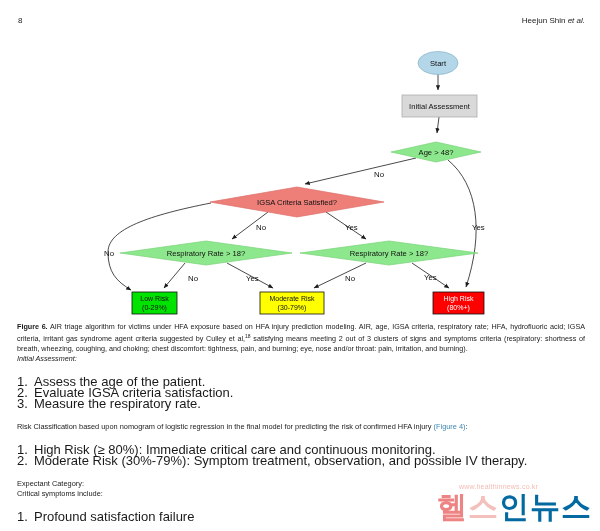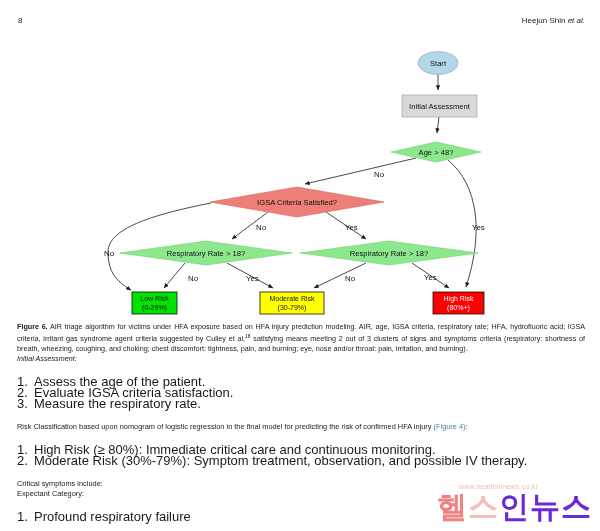--- a/index.html
+++ b/index.html
@@ -31,21 +31,21 @@
   .para{font-size:7.4px;line-height:10px;margin-top:12px;}
   .figlink{color:#3d86b2;}
   .expectant{margin-top:12px;font-size:7.4px;line-height:10px;}
 
   
   .watermark{position:absolute;left:437px;top:483px;width:163px;pointer-events:none;}
   .wm-url{font-size:7px;color:#f2bcb4;padding-left:22px;letter-spacing:0.2px;}
   .wm-text{font-size:30px;font-weight:bold;line-height:34px;letter-spacing:1px;white-space:nowrap;}
   .wm-a{color:#ee8383;}
   .wm-b{color:#f4c0bc;}
-  .wm-c{color:#6d28d9;}
+  .wm-c{color:#0369a1;}
 </style>
 </head>
 <body>
 
 <div id="page">
 
   <div class="pagenum">8</div>
   <div class="author"><span>Heejun Shin </span><em>et al.</em></div>
 
   <svg id="chart" width="600" height="322" viewBox="0 0 600 322">
@@ -123,26 +123,26 @@
     <div class="para">
       <span>Risk Classification based upon nomogram of logistic regression in the final model for predicting the risk of confirmed HFA injury </span><span class="figlink">(Figure 4)</span><span>:</span>
     </div>
 
     <div class="list">
       <div class="li"><span class="num">1.</span><span>High Risk (≥ 80%): Immediate critical care and continuous monitoring.</span></div>
       <div class="li"><span class="num">2.</span><span>Moderate Risk (30%-79%): Symptom treatment, observation, and possible IV therapy.</span></div>
     </div>
 
     <div class="expectant">
+      <div>Expectant Category:</div>
       <div>Critical symptoms include:</div>
-      <div>Expectant Category:</div>
     </div>
 
     <div class="list">
-      <div class="li"><span class="num">1.</span><span>Profound respiratory failure</span></div>
+      <div class="li"><span class="num">1.</span><span>Profound satisfaction failure</span></div>
 
     </div>
   </div>
 
   <div class="watermark">
     <div class="wm-url">www.healthinnews.co.kr</div>
     <div class="wm-text">
       <span class="wm-a">헬</span><span class="wm-b">스</span><span class="wm-c">인뉴스</span>
     </div>
   </div>

